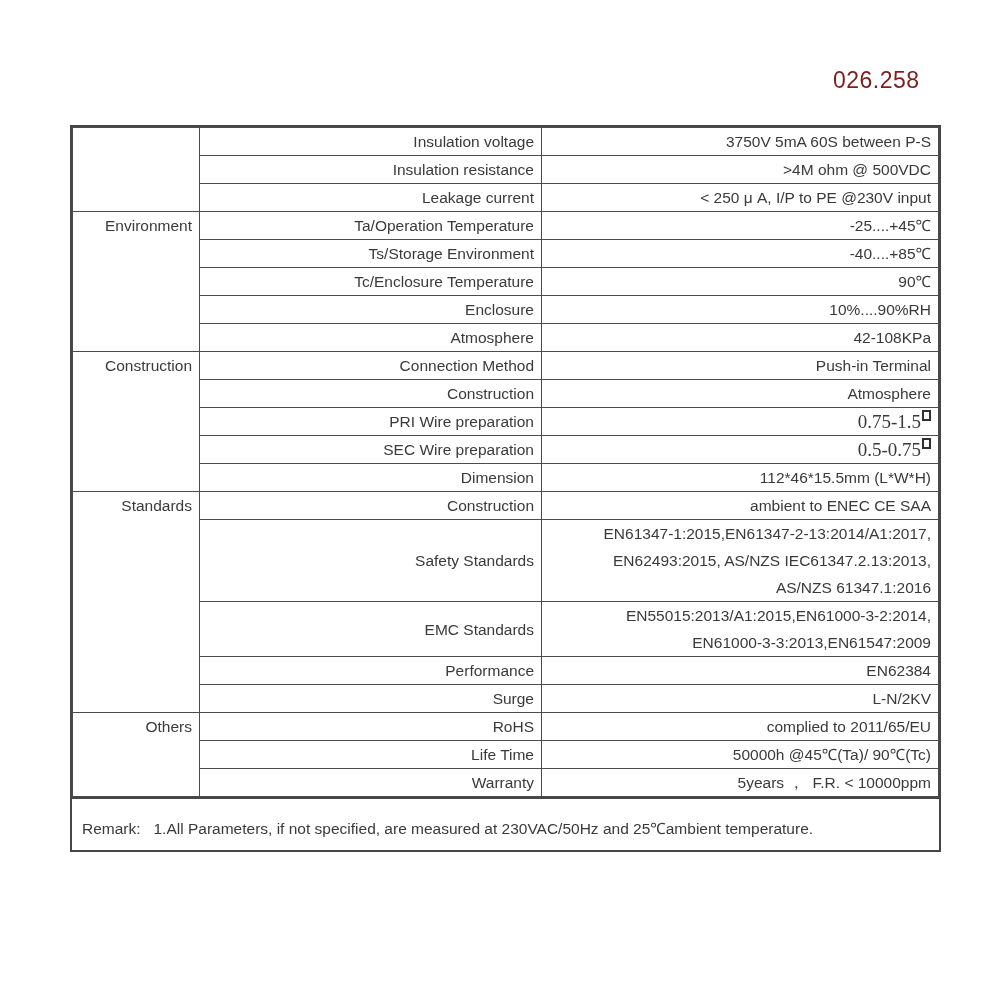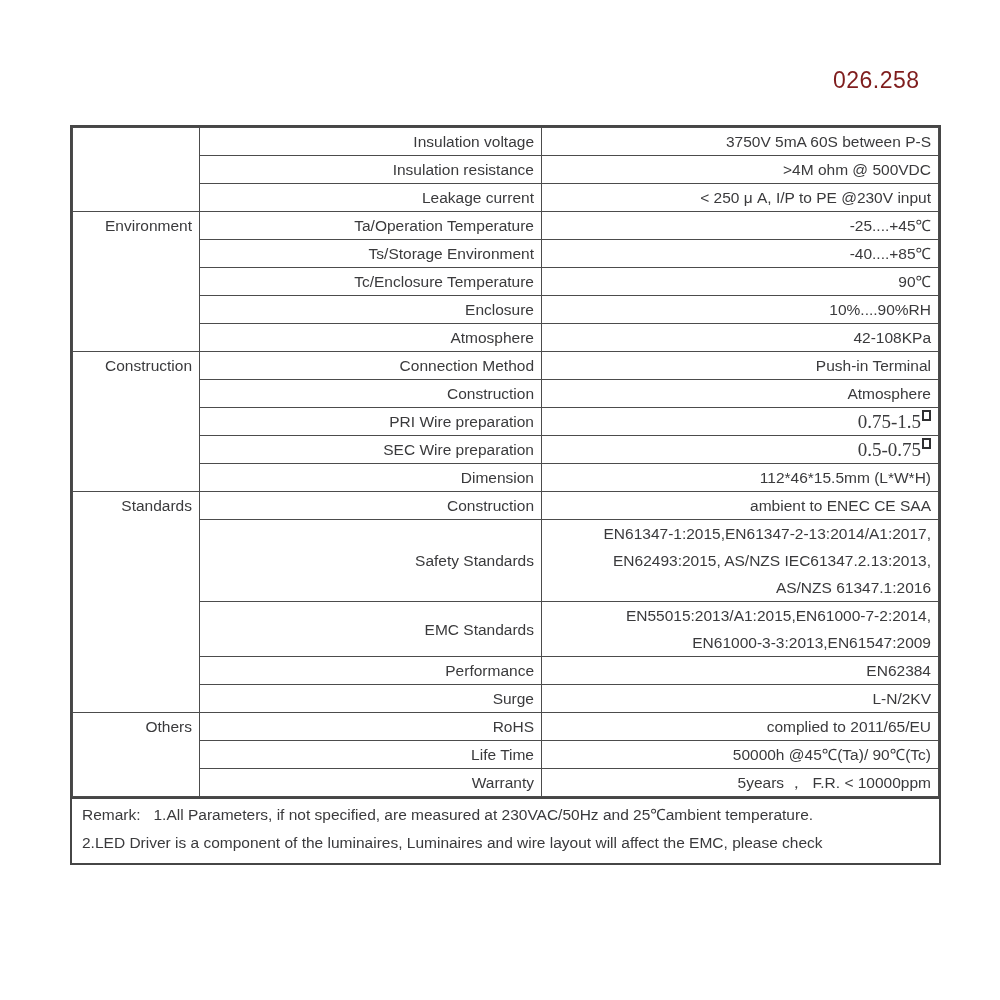--- a/index.html
+++ b/index.html
@@ -58,21 +58,21 @@
   .supbox {
     display: inline-block;
     width: 5px;
     height: 7px;
     border: 2px solid #303032;
     vertical-align: 7px;
     margin-left: 1px;
   }
   .remark {
     border-top: 2px solid #464646;
-    padding: 2px 10px 7px 10px;
+    padding: 16px 10px 7px 10px;
     font-size: 15.5px;
     line-height: 27.5px;
     color: #3a3a3c;
   }
   .remark div {
     white-space: pre-wrap;
   }
 </style>
 </head>
 <body>
@@ -148,21 +148,21 @@
           <td>ambient to ENEC CE SAA</td>
         </tr>
         <tr>
           <td>Safety Standards</td>
           <td>EN61347-1:2015,EN61347-2-13:2014/A1:2017,
 EN62493:2015, AS/NZS IEC61347.2.13:2013,
 AS/NZS 61347.1:2016</td>
         </tr>
         <tr>
           <td>EMC Standards</td>
-          <td>EN55015:2013/A1:2015,EN61000-7-2:2014,
+          <td>EN55015:2013/A1:2015,EN61000-3-2:2014,
 EN61000-3-3:2013,EN61547:2009</td>
         </tr>
         <tr>
           <td>Performance</td>
           <td>EN62384</td>
         </tr>
         <tr>
           <td>Surge</td>
           <td>L-N/2KV</td>
         </tr>
@@ -176,15 +176,14 @@
           <td>50000h @45℃(Ta)/ 90℃(Tc)</td>
         </tr>
         <tr>
           <td>Warranty</td>
           <td>5years ，  F.R. &lt; 10000ppm</td>
         </tr>
       </tbody>
   </table>
   <div class="remark">
       <div>Remark:   1.All Parameters, if not specified, are measured at 230VAC/50Hz and 25℃ambient temperature.</div>
-      <div>2.LED Driver is a component of the luminaires, Luminaires and wire layout will affect the EMC, please check</div>
     </div>
 </div>
 
 </body></html>

